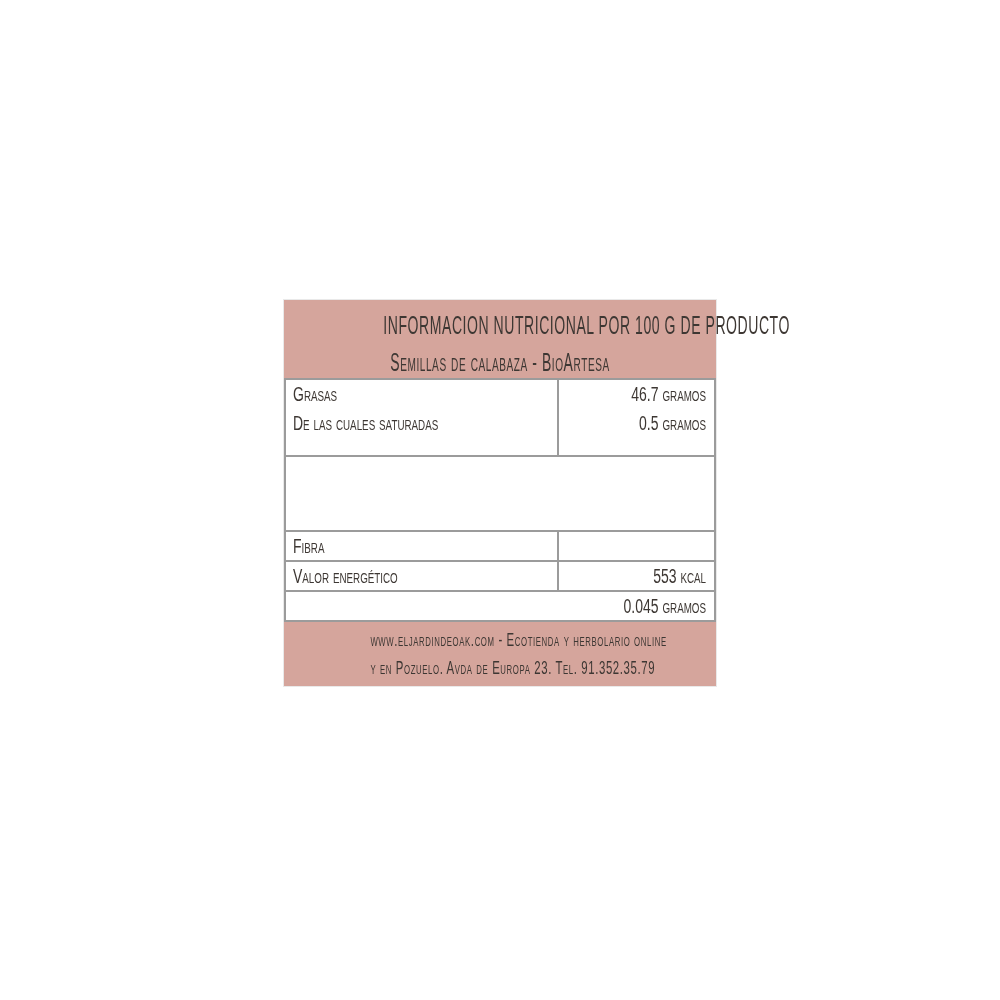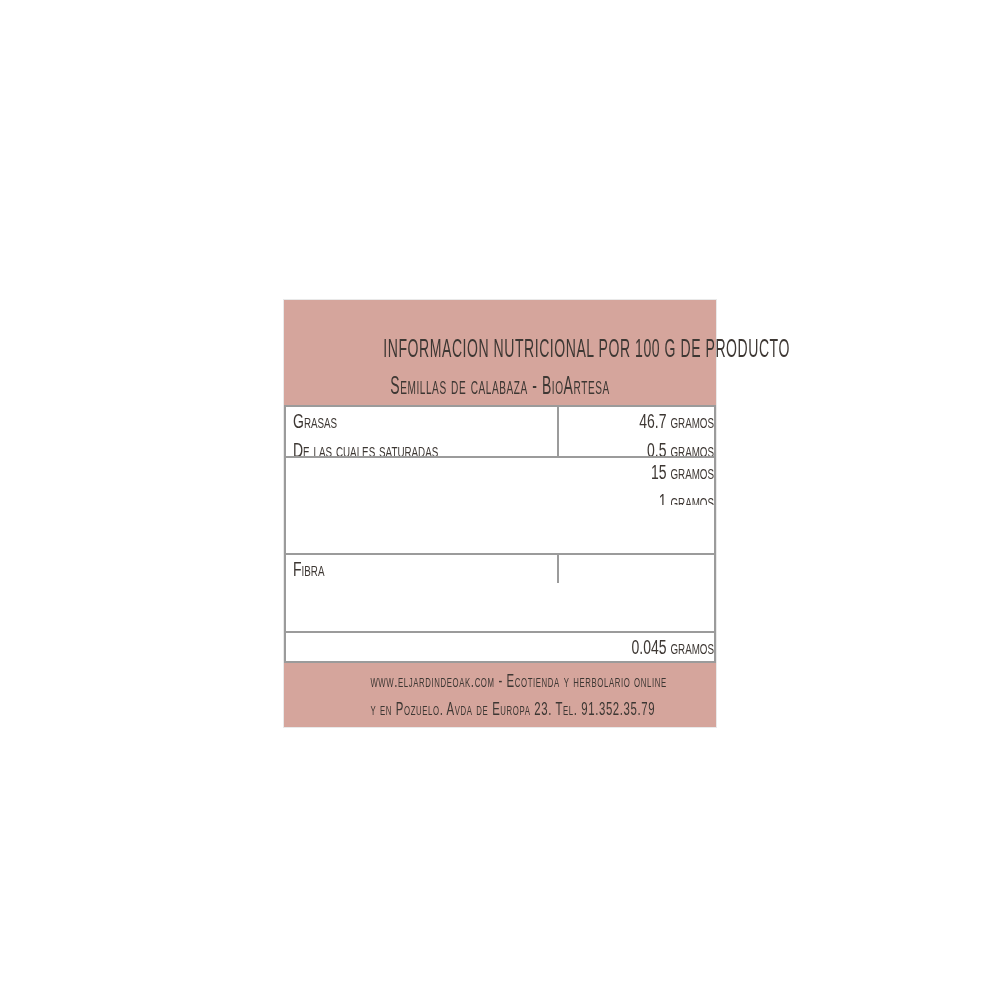--- a/index.html
+++ b/index.html
@@ -36,22 +36,22 @@
     color: var(--text, #3d3733);
   }
 
   .band {
     background: var(--band_pink, #d5a59c);
     text-align: center;
     box-sizing: border-box;
   }
 
   .band-header {
-    height: 105px;
-    padding-top: 29px;
+    height: 78px;
+    padding-top: 6px;
   }
 
   .title-line-1 {
     display: block;
     font-size: 26px;
     line-height: 38px;
     transform: scaleX(0.54);
     transform-origin: center;
     letter-spacing: 1px;
   }
@@ -71,34 +71,35 @@
     box-sizing: border-box;
   }
 
   .t-row {
     display: flex;
     box-sizing: border-box;
     border-top: 2px solid var(--table_border, #9b9b9b);
   }
   .t-row:first-child { border-top: none; }
 
-  .t-row.h60 { height: 49px; gap: 22px; }
-  .t-row.h30 { height: 30px; margin-top: 48px; }
+  .t-row.h60 { height: 75px; gap: 22px; }
+  .t-row.h30 { height: 30px; }
 
   .cell-l {
     flex: 0 0 273px;
     box-sizing: border-box;
     border-right: 2px solid var(--table_border, #9b9b9b);
     padding-left: 7px;
     overflow: hidden;
   }
 
   .cell-r {
     flex: 1 1 auto;
     box-sizing: border-box;
+    padding-right: 8px;
     text-align: right;
     overflow: hidden;
   }
 
   .lbl {
     display: block;
     font-size: 20px;
     line-height: 29px;
     transform: scaleX(0.70);
     transform-origin: left center;
@@ -147,33 +148,37 @@
           <span class="hand lbl">Grasas</span>
           <span class="hand lbl">De las cuales saturadas</span>
         </div>
         <div class="cell-r">
           <span class="hand val">46.7 gramos</span>
           <span class="hand val">0.5 gramos</span>
         </div>
       </div>
 
       <div class="t-row h60">
-        <div class="cell-r">
-          <span class="hand val">15 gramos</span>
-          <span class="hand val">1 gramos</span>
-        </div>
       </div>
 
       <div class="t-row h30">
         <div class="cell-l">
           <span class="hand lbl">Fibra</span>
         </div>
       </div>
 
 
+      <div class="t-row h30">
+        <div class="cell-l">
+          <span class="hand lbl">Valor energético</span>
+        </div>
+        <div class="cell-r">
+          <span class="hand val">553 kcal</span>
+        </div>
+      </div>
 
       <div class="t-row h30">
         <div class="cell-r">
           <span class="hand val">0.045 gramos</span>
         </div>
       </div>
 
     </div>
 
     <div class="band band-footer">

